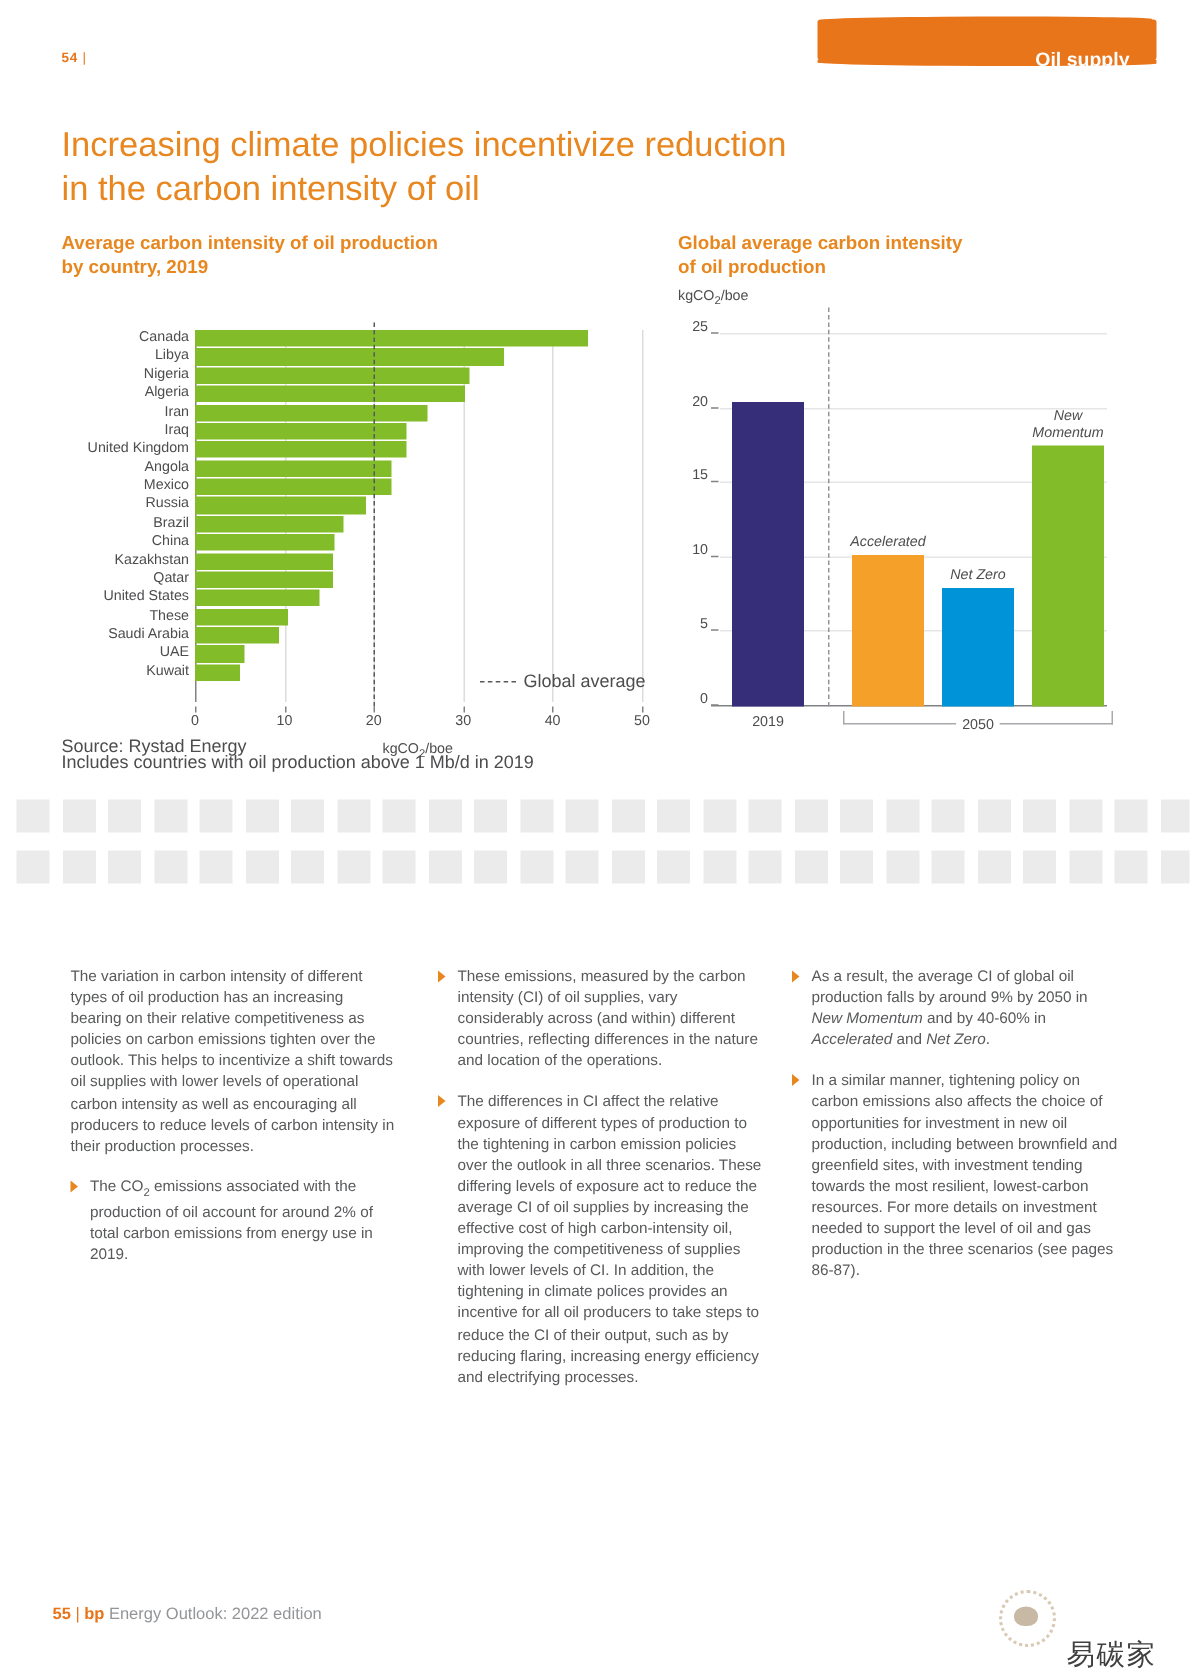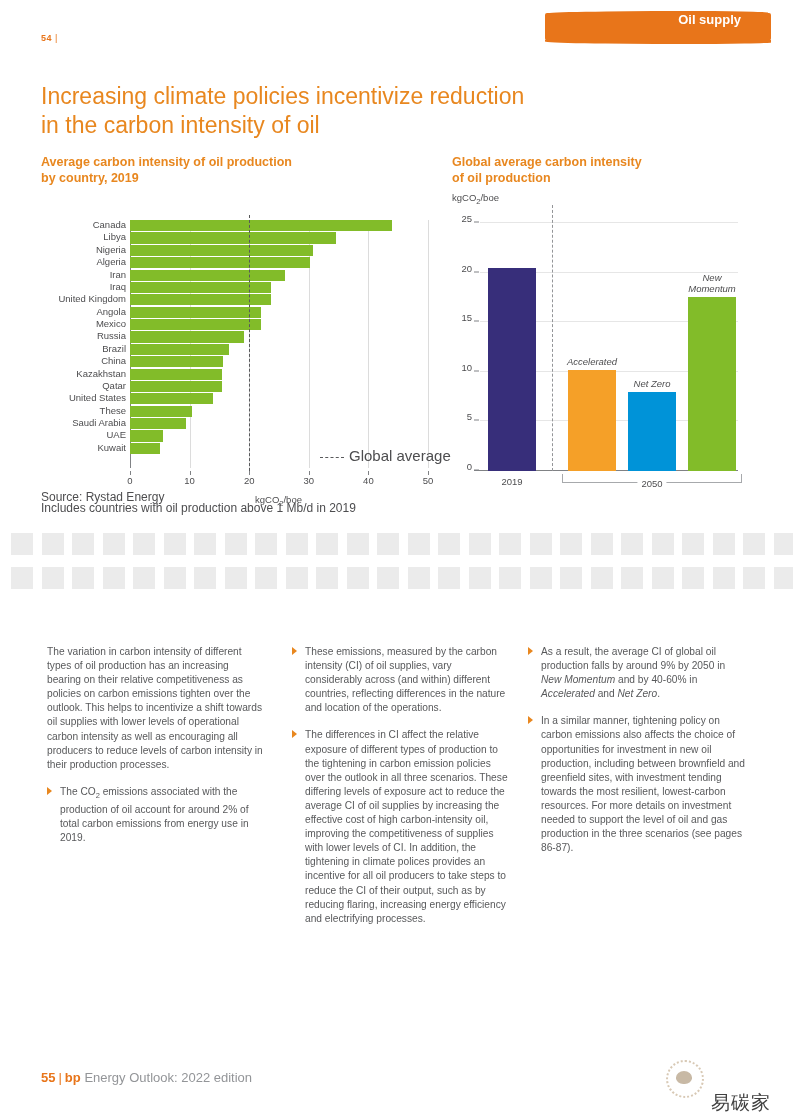--- a/index.html
+++ b/index.html
@@ -28,22 +28,22 @@
   }
   .tab-badge::after{
     content:"";position:absolute;left:0;bottom:-3px;width:100%;height:4px;
     background:#e8751a;border-radius:0 0 40% 60%;
   }
   .tab-badge::before{
     content:"";position:absolute;left:2px;top:-2px;width:98%;height:4px;
     background:#e8751a;border-radius:60% 40% 0 0;
   }
   .tab-label{
-    position:absolute;right:22px;top:12px;
-    width:226px;text-align:right;padding-right:30px;
+    position:absolute;right:22px;top:32px;
+    width:226px;text-align:right;padding-right:18px;
     box-sizing:border-box;
     color:#ffffff;font-size:13px;font-weight:bold;z-index:3;
   }
 
   
   .main-title{
     position:absolute;left:41px;top:82px;width:640px;
     color:#e8871f;font-size:23px;line-height:29px;font-weight:300;
   }
   .main-title .l2{display:block;}
@@ -93,21 +93,21 @@
   .lc-tick{
     position:absolute;font-size:9.5px;color:#4d4d4f;transform:translateX(-50%);
   }
   .lc-tickmark{
     position:absolute;top:-4px;width:1px;height:4px;background:#808285;
   }
   .lc-unit{
     position:absolute;left:230px;top:275px;font-size:9.5px;color:#4d4d4f;
   }
   .lc-legend{
-    position:absolute;left:320px;top:447px;font-size:15px;color:#4d4d4f;
+    position:absolute;left:320px;top:447px;font-size:12px;color:#4d4d4f;
     white-space:nowrap;
   }
   .lc-legend .dashline{
     display:inline-block;width:24px;height:0;border-top:1px dashed #58595b;
     vertical-align:middle;margin-right:5px;
   }
   .source-note{
     position:absolute;left:41px;width:330px;font-size:12px;
     line-height:11px;color:#4d4d4f;
   }
@@ -182,21 +182,21 @@
     position:absolute;left:0;top:2px;width:0;height:0;
     border-left:5px solid #e8871f;
     border-top:4px solid transparent;
     border-bottom:4px solid transparent;
   }
   i{font-style:italic;}
   sub{font-size:7.5px;}
 
   
   .footer{
-    position:absolute;left:41px;top:1070px;font-size:13px;color:#939598;
+    position:absolute;left:35px;top:1070px;font-size:11px;color:#939598;
   }
   .footer .num{color:#e8751a;font-weight:bold;}
   .footer .sep{color:#e8751a;padding:0 3px;}
   .footer .bp{color:#e8751a;font-weight:bold;}
   .wechat{
     position:absolute;right:22px;top:1058px;height:42px;
     display:flex;align-items:center;gap:7px;
   }
   .wechat-logo{
     width:34px;height:34px;border:2px dotted #d8c9b5;border-radius:50%;

